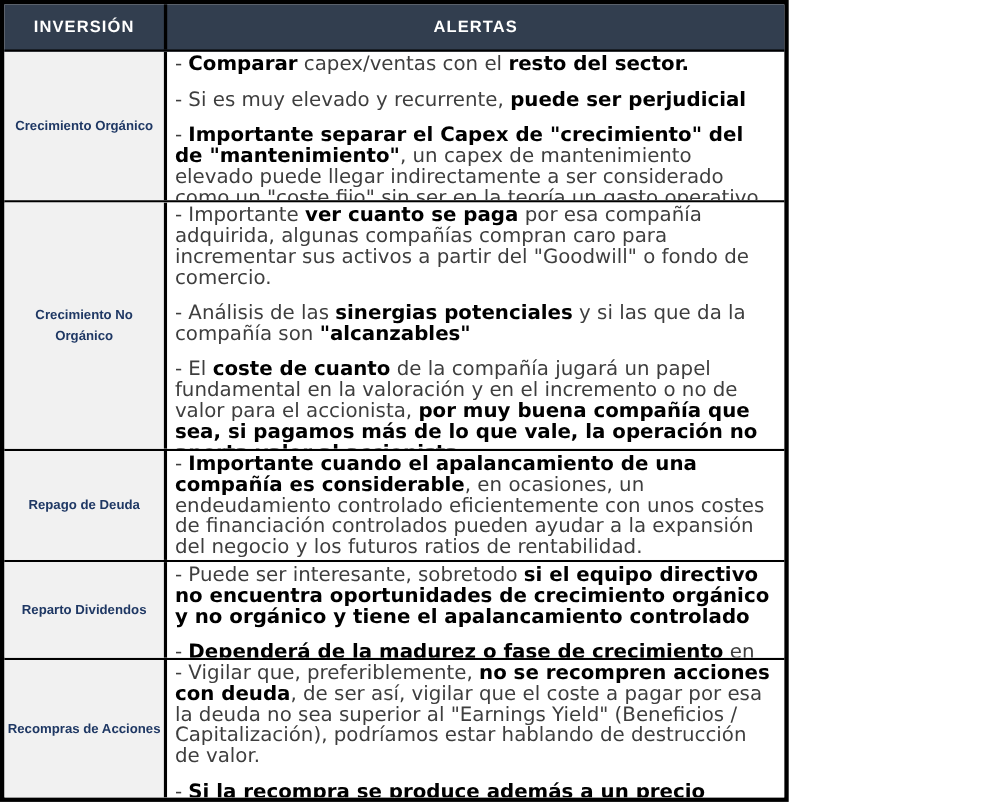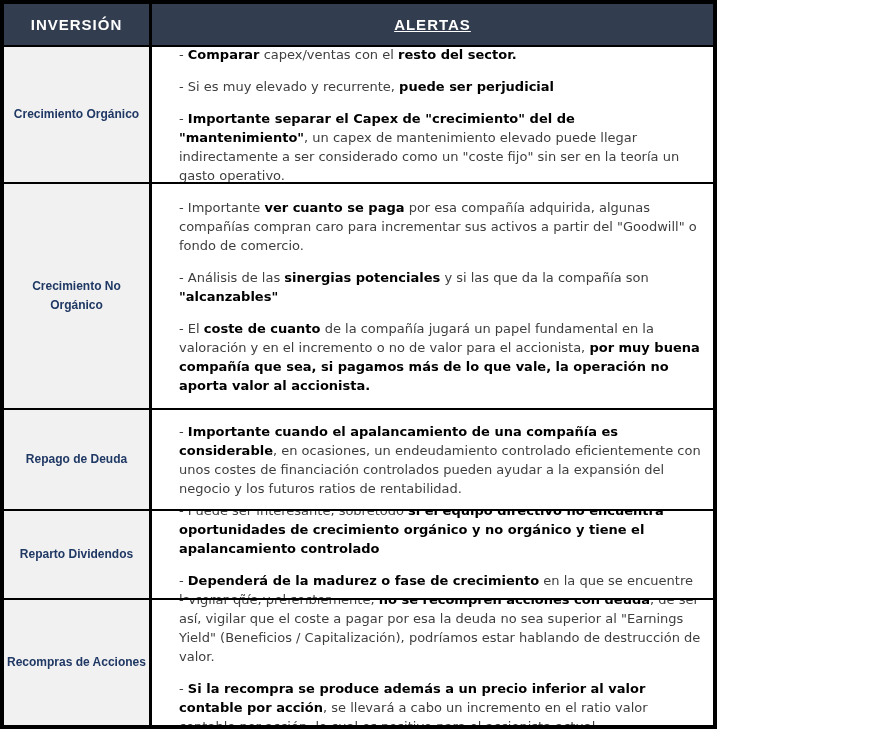--- a/index.html
+++ b/index.html
@@ -24,21 +24,21 @@
   }
   .th {
     color: #ffffff;
     font-family: "Liberation Sans", sans-serif;
     font-weight: bold;
     font-size: 15px;
     letter-spacing: 1px;
     display: flex; align-items: center; justify-content: center;
   }
   .th-left { width: 148px; border-right: 3px solid #000; }
-  .th-right { flex: 1; text-decoration: underline; }
+  .th-right { flex: 1; }
   .tr {
     display: flex;
     border-bottom: 2px solid #000;
     flex: 0 0 auto;
     overflow: hidden;
   }
   .tr:last-child { border-bottom: none; }
   .td-label {
     width: 148px;
     border-right: 3px solid #000;
@@ -49,26 +49,25 @@
     font-size: 12px;
     line-height: 19px;
     text-align: center;
     display: flex; align-items: center; justify-content: center;
     padding: 2px;
   }
   .td-content {
     flex: 1;
     background: #ffffff;
     padding: 2px 8px 2px 7px;
-    display: flex; flex-direction: column; justify-content: center;
-    font-size: 13px;
+    display: flex; flex-direction: column; 
+    font-size: 18px;
     line-height: 19px;
     color: #3E3E3E;
     overflow: hidden;
-    margin-left: 20px;
   }
   .td-content p { margin: 0 0 13px 0; }
   .td-content p:last-child { margin-bottom: 0; }
   .td-content b { color: #000000; font-weight: bold; }
 </style>
 </head>
 <body>
 
 <div class="table">
   <div class="thead">

